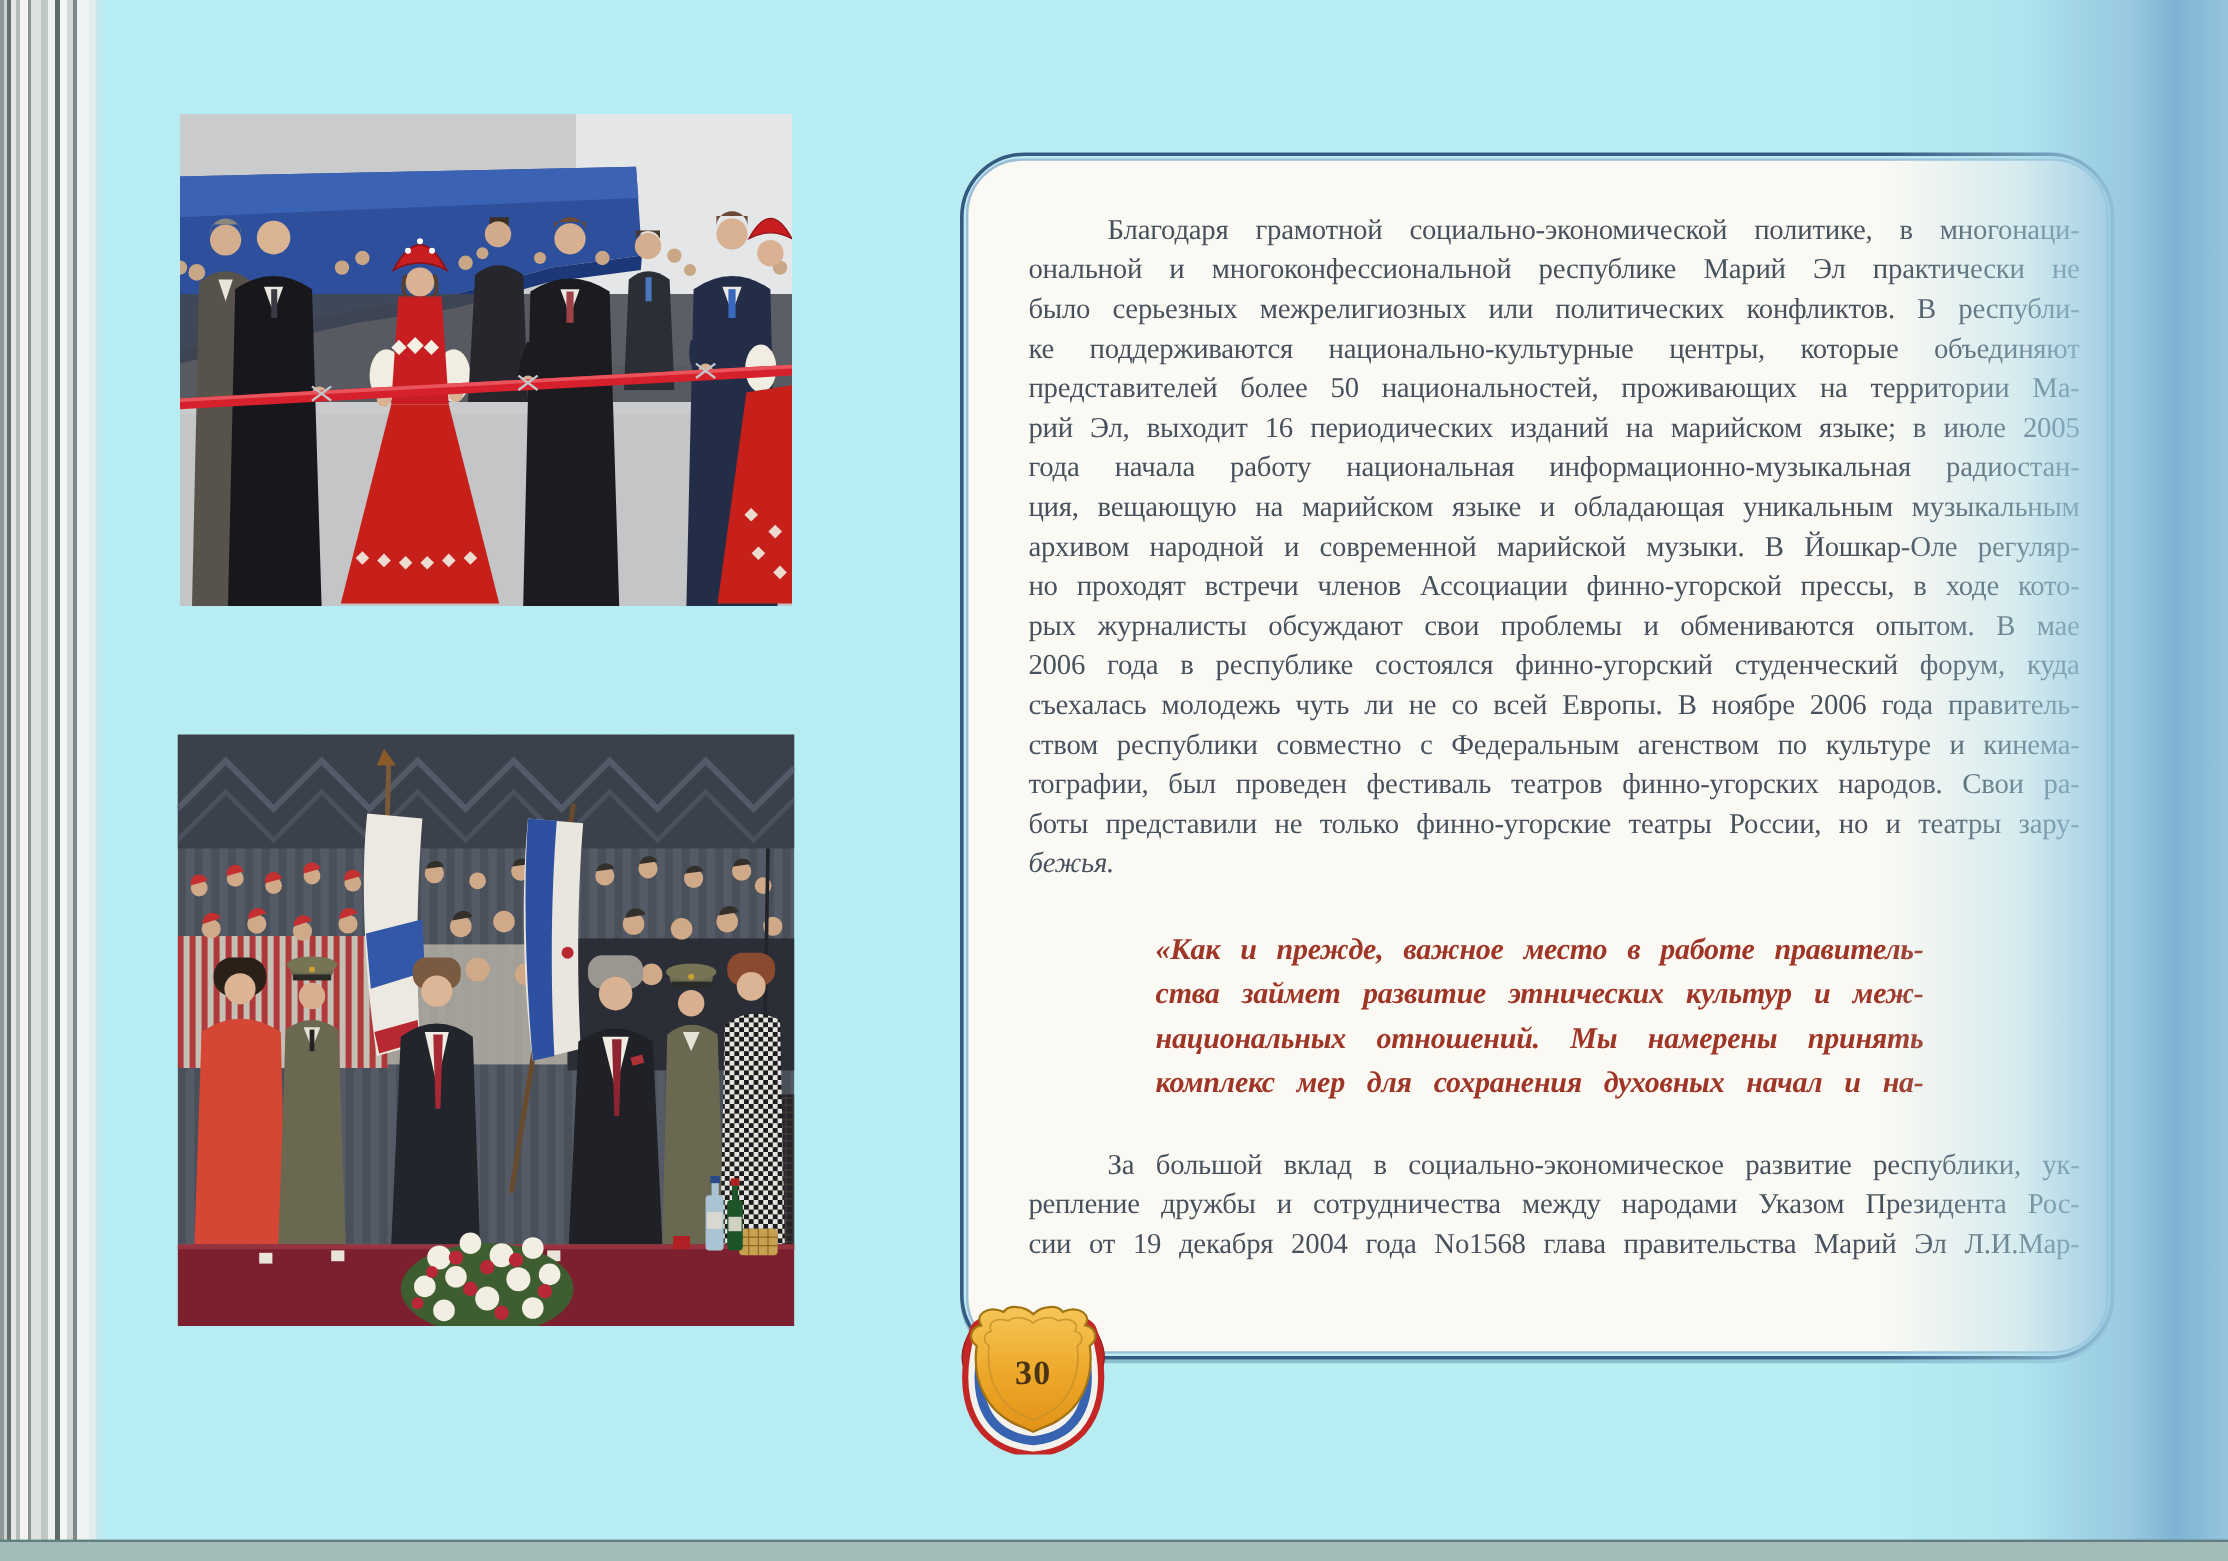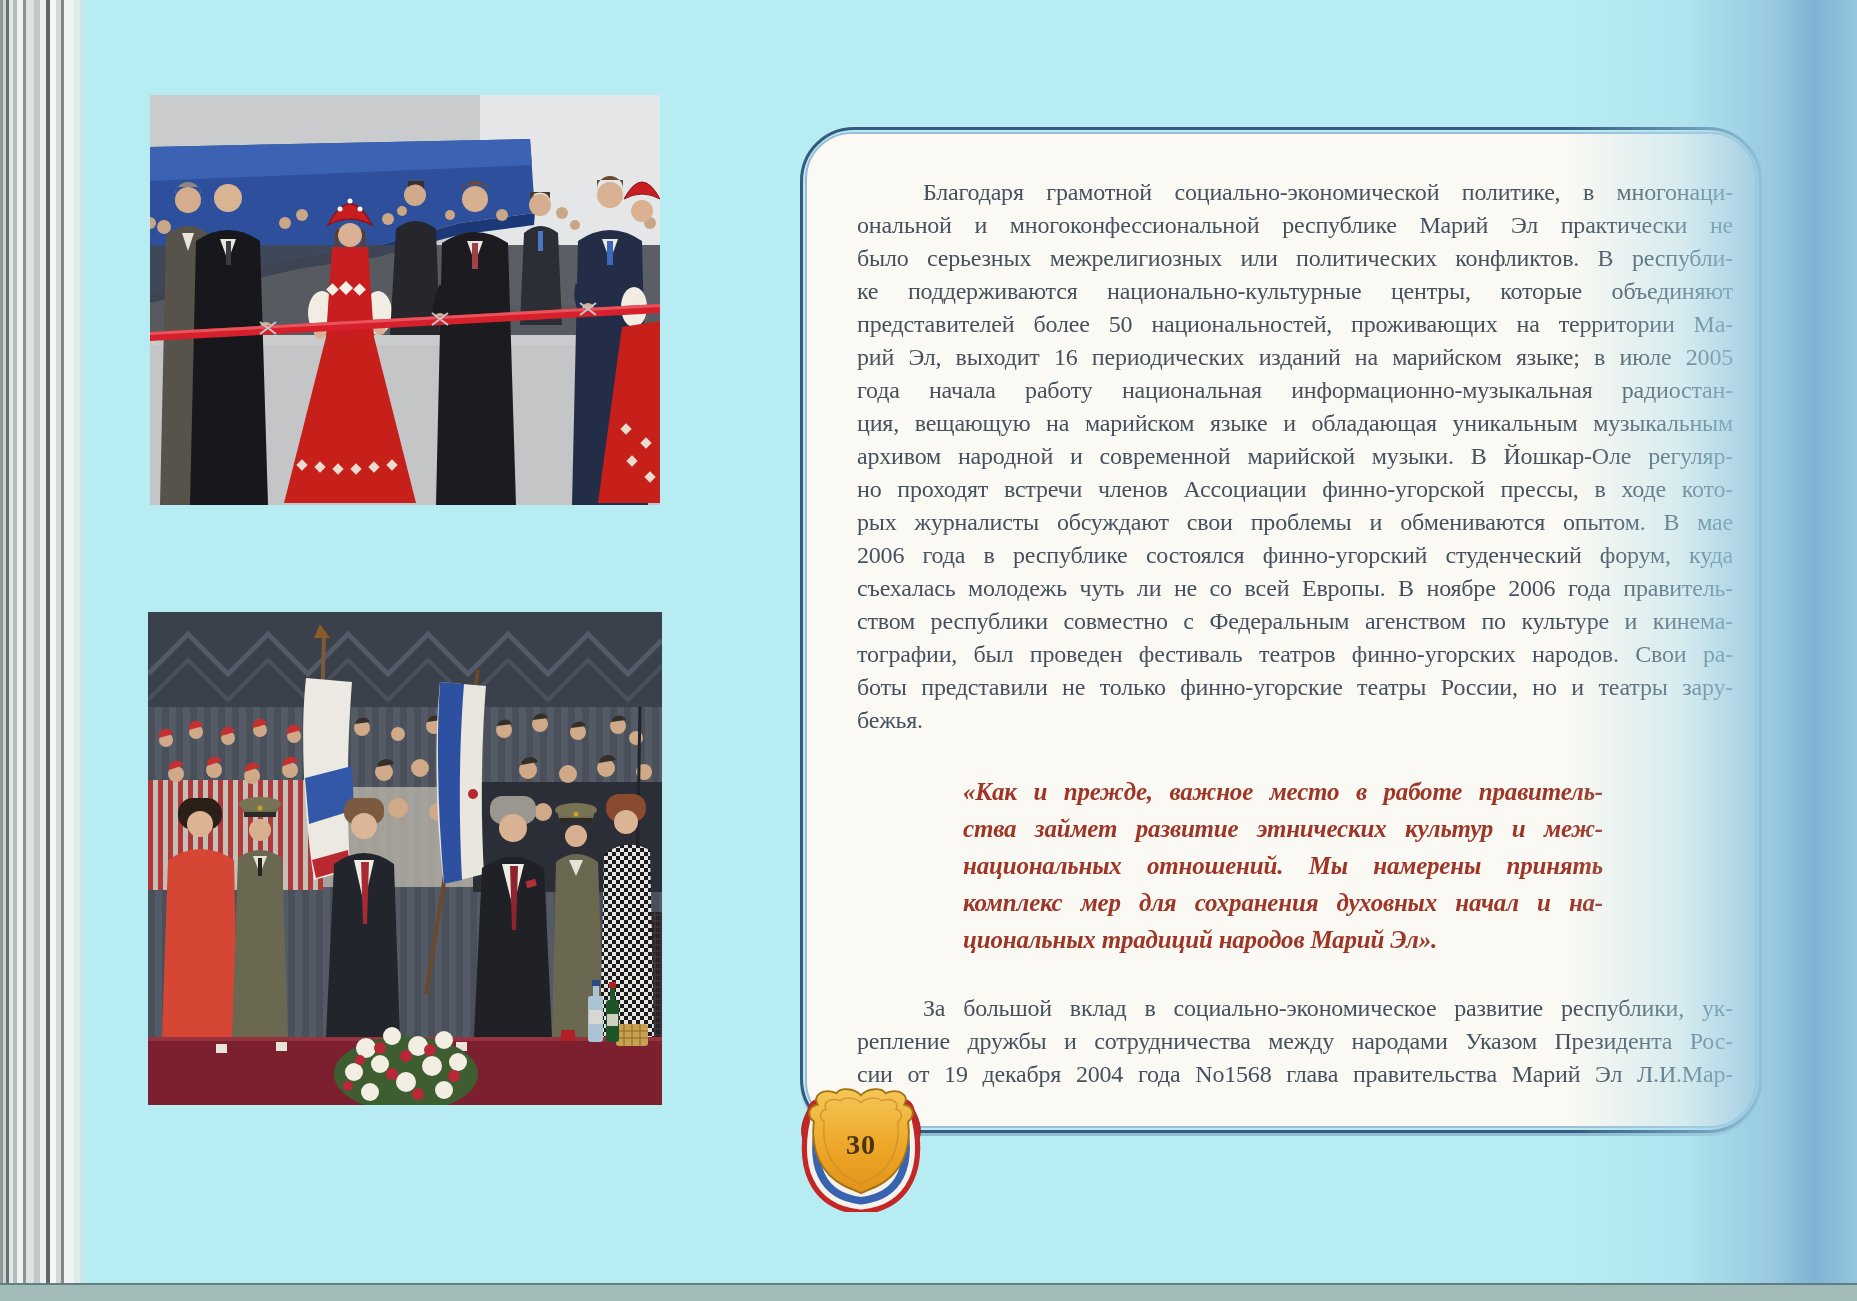--- a/index.html
+++ b/index.html
@@ -25,21 +25,21 @@
   .photo-bottom{left:148px;top:612px;width:514px;height:493px;}
 
   .textbox{position:absolute;left:800px;top:127px;width:962px;height:1006px;
     border:3px solid var(--box-border-outer);border-radius:54px;
     box-shadow:0 3px 0 0 rgba(47,82,124,.30);background:transparent;box-sizing:border-box;}
   .textbox-inner{position:absolute;inset:2px;border:2px solid var(--box-border-inner);
     border-radius:47px;background:var(--box-bg);box-sizing:border-box;
     padding:42px 22px 0 50px;}
   .para{color:var(--body-text);font-size:24px;line-height:33px;letter-spacing:-0.2px;}
   .para .line{height:33px;overflow:hidden;text-align:justify;text-align-last:justify;}
-  .para .line.last{text-align-last:left;}
+  .para .line.last{text-align-last:left;font-style:italic;}
   .para .line:first-child{text-indent:66px;}
   .quote{margin:36px 0 0 106px;width:640px;color:var(--quote-text);
     font-weight:bold;font-style:italic;font-size:25px;line-height:37px;letter-spacing:-0.2px;}
   .quote .line{height:37px;overflow:hidden;text-align:justify;text-align-last:justify;}
   .quote .line.last{text-align-last:left;}
   .para2{margin-top:34px;}
   .badge{position:absolute;left:795px;top:1080px;width:132px;height:132px;}
 </style>
 </head>
 <body>
@@ -380,21 +380,20 @@
         <div class="line">ством республики совместно с Федеральным агенством по культуре и кинема-</div>
         <div class="line">тографии, был проведен фестиваль театров финно-угорских народов. Свои ра-</div>
         <div class="line">боты представили не только финно-угорские театры России, но и театры зару-</div>
         <div class="line last">бежья.</div>
       </div>
     <div class="quote">
         <div class="line">«Как и прежде, важное место в работе правитель-</div>
         <div class="line">ства займет развитие этнических культур и меж-</div>
         <div class="line">национальных отношений. Мы намерены принять</div>
         <div class="line">комплекс мер для сохранения духовных начал и на-</div>
-        <div class="line last">циональных традиций народов Марий Эл».</div>
       </div>
     <div class="para para2">
         <div class="line">За большой вклад в социально-экономическое развитие республики, ук-</div>
         <div class="line">репление дружбы и сотрудничества между народами Указом Президента Рос-</div>
         <div class="line">сии от 19 декабря 2004 года No1568 глава правительства Марий Эл Л.И.Мар-</div>
       </div>
   </div>
 </div>
 
 <div class="badge">

